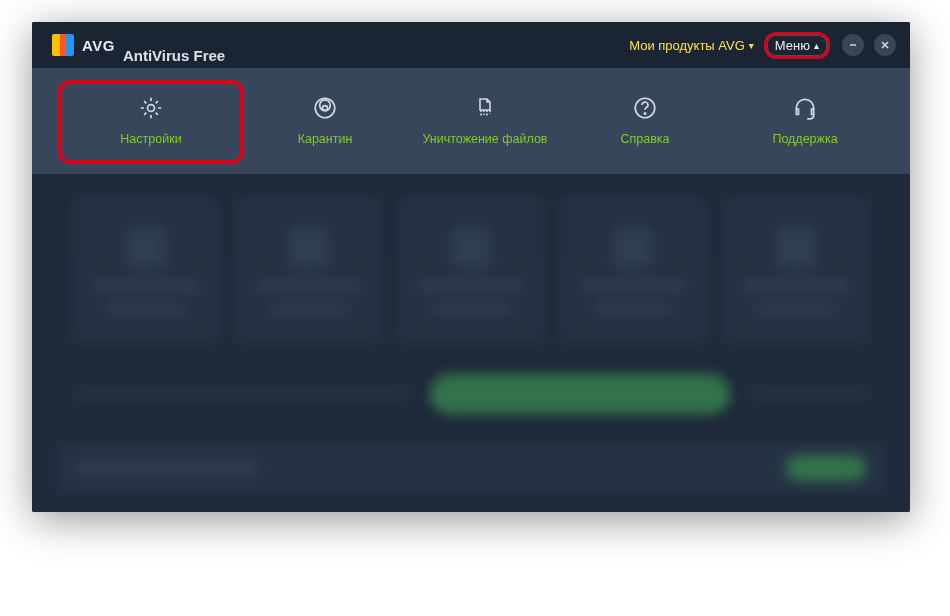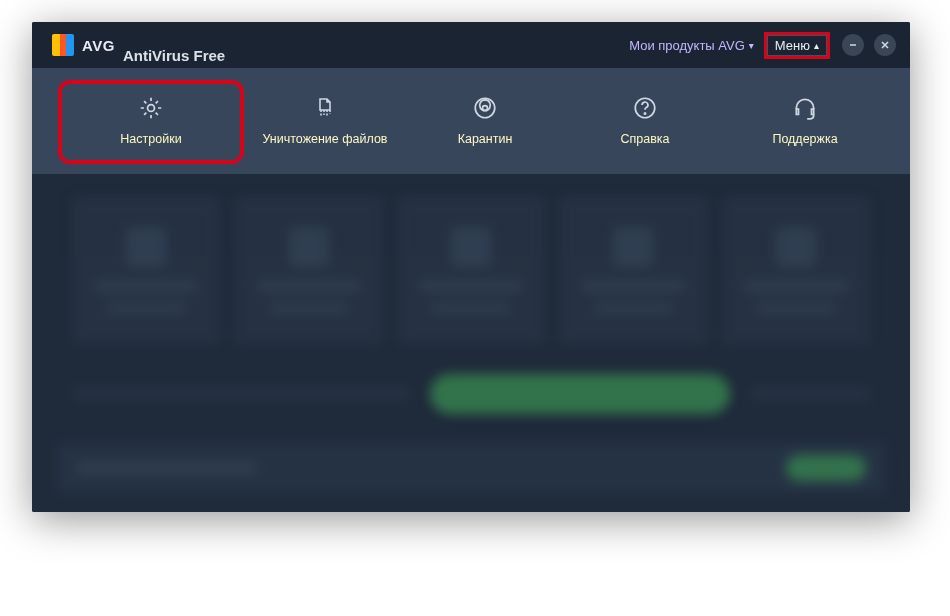--- a/index.html
+++ b/index.html
@@ -20,46 +20,46 @@
   }
   .logo-square::before {
     content:""; position:absolute; inset:0;
     background: linear-gradient(90deg,#ffc107 0 35%,#ff5722 35% 65%,#2196f3 65% 100%);
     border-radius:2px;
   }
   .brand-avg { font-weight: 700; letter-spacing: .5px; }
   .brand-sub { font-weight: 700; opacity: .95; margin-top: 20px; }
   .title-spacer { flex: 1; }
   .title-link {
-    color: #c4b5fd; font-size: 13px; margin-right: 10px; cursor: pointer;
+    color: #fde047; font-size: 13px; margin-right: 10px; cursor: pointer;
     display: inline-flex; align-items: center; gap: 4px;
   }
   .chev { font-size: 10px; }
   .menu-btn {
     color: #e8ecf1; font-size: 13px; padding: 6px 10px; cursor: pointer;
     display: inline-flex; align-items: center; gap: 4px; border-radius: 4px;
   }
   .hl-red {
-    border: 3px solid #d6041a; border-radius: 0; padding: 3px 8px;
+    border: 3px solid #d6041a; border-radius: 12px; padding: 3px 8px;
     box-shadow: inset 0 0 0 1px rgba(255,255,255,.2);
   }
   .win-controls { display: flex; gap: 10px; margin-left: 12px; }
   .wc-btn {
     width: 22px; height: 22px; border-radius: 50%; background: #3a4556;
     color: #cfd7e2; display: flex; align-items: center; justify-content: center;
     font-size: 13px; line-height: 1; cursor: pointer;
   }
   
   .menu-strip {
     background: #37465a; display: flex; justify-content: space-between;
     padding: 18px 30px 16px; gap: 10px;
   }
   .menu-item {
     flex: 1; display: flex; flex-direction: column; align-items: center;
-    gap: 10px; color: #fef9c3; cursor: pointer; padding: 8px 4px;
+    gap: 10px; color: #84cc16; cursor: pointer; padding: 8px 4px;
     font-size: 12.5px; text-align: center; line-height: 1.25;
   }
   .menu-item .ico {
     width: 28px; height: 28px; display: flex; align-items: center; justify-content: center;
   }
   .menu-item .ico svg { stroke: #cfd7e2; fill: none; stroke-width: 1.6; }
   .menu-item-hl {
     border: 4px solid #d6041a; border-radius: 12px; padding: 10px 18px 12px;
     margin: -6px -4px;
   }
@@ -128,37 +128,37 @@
         <svg viewBox="0 0 24 24" width="26" height="26">
             <circle cx="12" cy="12" r="3.2"></circle>
             <path d="M12 2.5v3M12 18.5v3M21.5 12h-3M5.5 12h-3M18.4 5.6l-2.1 2.1M7.7 16.3l-2.1 2.1M18.4 18.4l-2.1-2.1M7.7 7.7 5.6 5.6"></path>
           </svg>
       </span>
       <span>Настройки</span>
     </div>
 
     <div class="menu-item">
       <span class="ico">
+        <svg viewBox="0 0 24 24" width="26" height="26">
+            <circle cx="12" cy="12" r="9"></circle>
+            <circle cx="12" cy="12" r="2.3"></circle>
+            <path d="M12 4.5a5 5 0 0 1 4.3 7.5M12 4.5a5 5 0 0 0-4.3 7.5M7.7 12a5 5 0 0 0 8.6 0"></path>
+          </svg>
+      </span>
+      <span>Карантин</span>
+    </div>
+
+    <div class="menu-item">
+      <span class="ico">
         <svg viewBox="0 0 24 24" width="24" height="24">
             <path d="M7 3h7l3 3v8H7zM14 3v3h3"></path>
             <path d="M8 14v6M11 14v5M14 14v6M17 14v4" stroke-dasharray="2 1.5"></path>
           </svg>
       </span>
       <span>Уничтожение файлов</span>
-    </div>
-
-    <div class="menu-item">
-      <span class="ico">
-        <svg viewBox="0 0 24 24" width="26" height="26">
-            <circle cx="12" cy="12" r="9"></circle>
-            <circle cx="12" cy="12" r="2.3"></circle>
-            <path d="M12 4.5a5 5 0 0 1 4.3 7.5M12 4.5a5 5 0 0 0-4.3 7.5M7.7 12a5 5 0 0 0 8.6 0"></path>
-          </svg>
-      </span>
-      <span>Карантин</span>
     </div>
 
     <div class="menu-item">
       <span class="ico">
         <svg viewBox="0 0 24 24" width="26" height="26">
             <circle cx="12" cy="12" r="9"></circle>
             <path d="M9.3 9.2a2.7 2.7 0 1 1 3.9 2.4c-.9.5-1.2 1-1.2 1.9"></path>
             <circle cx="12" cy="17" r=".6" fill="#cfd7e2"></circle>
           </svg>
       </span>

